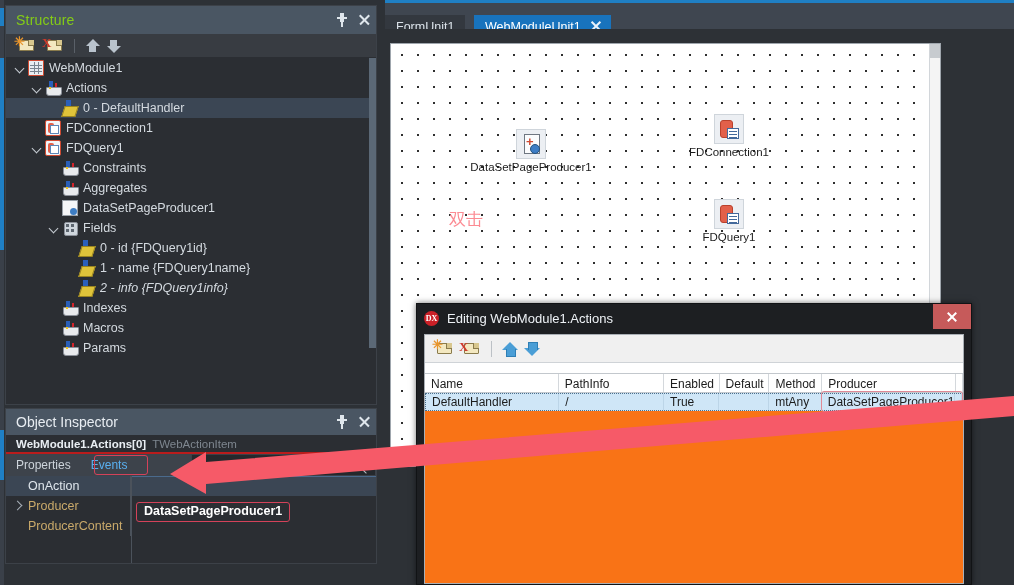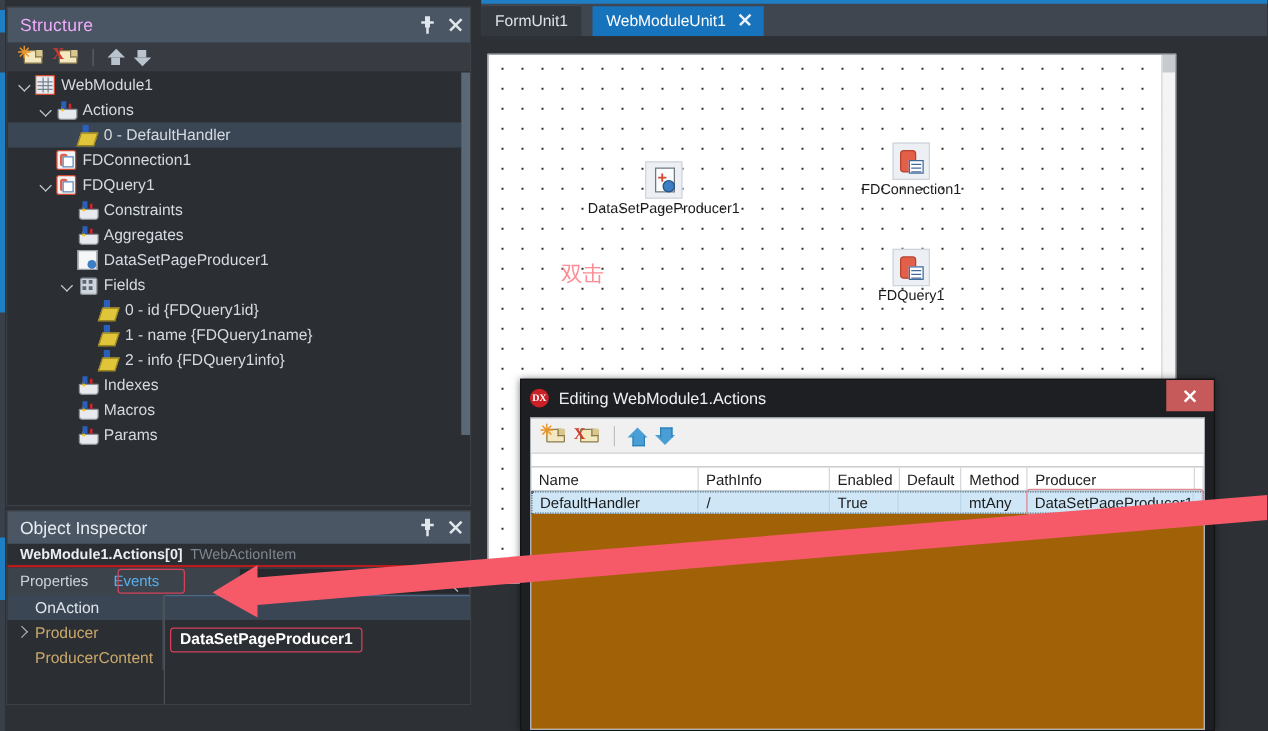--- a/index.html
+++ b/index.html
@@ -22,21 +22,21 @@
 
   
   #structure-panel {
     position:absolute; left:5px; top:5px; width:372px; height:400px;
     background:#2b2e33; border:1px solid #3c4148;
   }
   #structure-header {
     height:28px; background:#4a5663; position:relative;
     display:flex; align-items:center;
   }
-  #structure-header .title { font-size:14px; color:#f0abfc; padding-left:10px; letter-spacing:.2px; }
+  #structure-header .title { font-size:14px; color:#84cc16; padding-left:10px; letter-spacing:.2px; }
   #structure-header .hdr-btns { position:absolute; right:6px; top:0; height:28px; display:flex; align-items:center; gap:10px; }
   .pin-icon, .close-x { width:12px; height:14px; position:relative; cursor:pointer; }
   .pin-icon::before {
     content:""; position:absolute; left:4px; top:0; width:4px; height:9px; background:#dfe6ec;
   }
   .pin-icon::after {
     content:""; position:absolute; left:1px; top:4px; width:10px; height:2px; background:#dfe6ec;
     box-shadow: 0 4px 0 -4px #dfe6ec;
   }
   .pin-stem { position:absolute; left:5px; top:8px; width:2px; height:6px; background:#dfe6ec; }
@@ -189,21 +189,21 @@
     color:#ffffff; font-weight:bold; font-size:12.5px; line-height:17px;
     background:#2b2e33; white-space:nowrap;
   }
   #oi-valuedivider { position:absolute; left:125px; top:0; bottom:0; width:1px; background:#4b525b; }
   #oi-valuetopline { position:absolute; left:125px; right:0; top:0; height:1px; background:#4a6a8c; }
 
   
   #tabbar { position:absolute; left:385px; top:0; width:629px; height:29px; background:#3f4650; }
   #tabbar .topline { position:absolute; left:0; top:0; right:0; height:3px; background:#1f7fc4; }
   .etab {
-    position:absolute; top:5px; height:24px; line-height:24px;
+    position:absolute; top:15px; height:24px; line-height:24px;
     font-size:12.5px; padding:0 11px; color:#dbe2e9; cursor:pointer; white-space:nowrap;
   }
   .etab.inactive { left:0px; background:#33383f; }
   .etab.active { left:89px; background:#1873bd; color:#ffffff; padding-right:30px; }
   .etab .tabx { position:absolute; right:9px; top:5px; width:12px; height:12px; cursor:pointer; }
   .etab .tabx::before,.etab .tabx::after{
     content:""; position:absolute; left:0; top:5px; width:12px; height:1.5px; background:#eaf2fa;
   }
   .etab .tabx::before{transform:rotate(45deg);} .etab .tabx::after{transform:rotate(-45deg);}
 
@@ -286,21 +286,21 @@
   }
   .dtb { width:22px; height:20px; position:relative; cursor:pointer; }
   .dtb .folder-doc { top:4px; }
   .dtb .star-mark, .dtb .x-mark { top:1px; }
   .dtb-sep { width:1px; height:16px; background:#bcc1c6; margin:0 5px; }
   .blue-up,.blue-dn { width:17px; height:18px; position:relative; cursor:pointer; }
   .blue-up::before{content:"";position:absolute;left:0;top:2px;border-left:8px solid transparent;border-right:8px solid transparent;border-bottom:8px solid #4a9ed6;}
   .blue-up::after{content:"";position:absolute;left:4px;top:9px;width:8px;height:7px;background:#4a9ed6;border:1px solid #2f7fb5;border-top:none;}
   .blue-dn::before{content:"";position:absolute;left:0;bottom:2px;border-left:8px solid transparent;border-right:8px solid transparent;border-top:8px solid #4a9ed6;}
   .blue-dn::after{content:"";position:absolute;left:4px;top:2px;width:8px;height:7px;background:#4a9ed6;border:1px solid #2f7fb5;border-bottom:none;}
-  #dlg-grid { position:absolute; left:0; top:38px; right:0; bottom:0; background:#a16207; }
+  #dlg-grid { position:absolute; left:0; top:38px; right:0; bottom:0; background:#f97316; }
   #grid-head {
     height:20px; background:#ffffff; border-top:1px solid #c3c8cd; border-bottom:1px solid #c3c8cd;
     display:flex; font-size:12px; color:#1b1b1b;
   }
   #grid-head .hc { border-right:1px solid #d4d8dc; padding-left:6px; line-height:20px; overflow:hidden; white-space:nowrap;}
   #grid-row {
     height:18px; display:flex; font-size:12px; color:#1b1b1b;
     background:#cfe6f7; border:1px dotted #4a6f8c;
   }
   #grid-row .rc { border-right:1px solid #bcd5e8; padding-left:6px; line-height:16px; overflow:hidden; white-space:nowrap; }
@@ -398,21 +398,21 @@
       <div class="tree-row" style="padding-left: 59px;">
         <span class="chev none"></span>
         <span class="ticon ic-field"></span>
         <span>0 - id {FDQuery1id}</span>
       </div>
       <div class="tree-row" style="padding-left: 59px;">
         <span class="chev none"></span>
         <span class="ticon ic-field"></span>
         <span>1 - name {FDQuery1name}</span>
       </div>
-      <div class="tree-row" style="padding-left: 59px;">
+      <div class="tree-row" style="padding-left: 59px; font-style: italic;">
         <span class="chev none"></span>
         <span class="ticon ic-field"></span>
         <span>2 - info {FDQuery1info}</span>
       </div>
       <div class="tree-row" style="padding-left: 42px;">
         <span class="chev none"></span>
         <span class="ticon ic-collection"></span>
         <span>Indexes</span>
       </div>
       <div class="tree-row" style="padding-left: 42px;">

